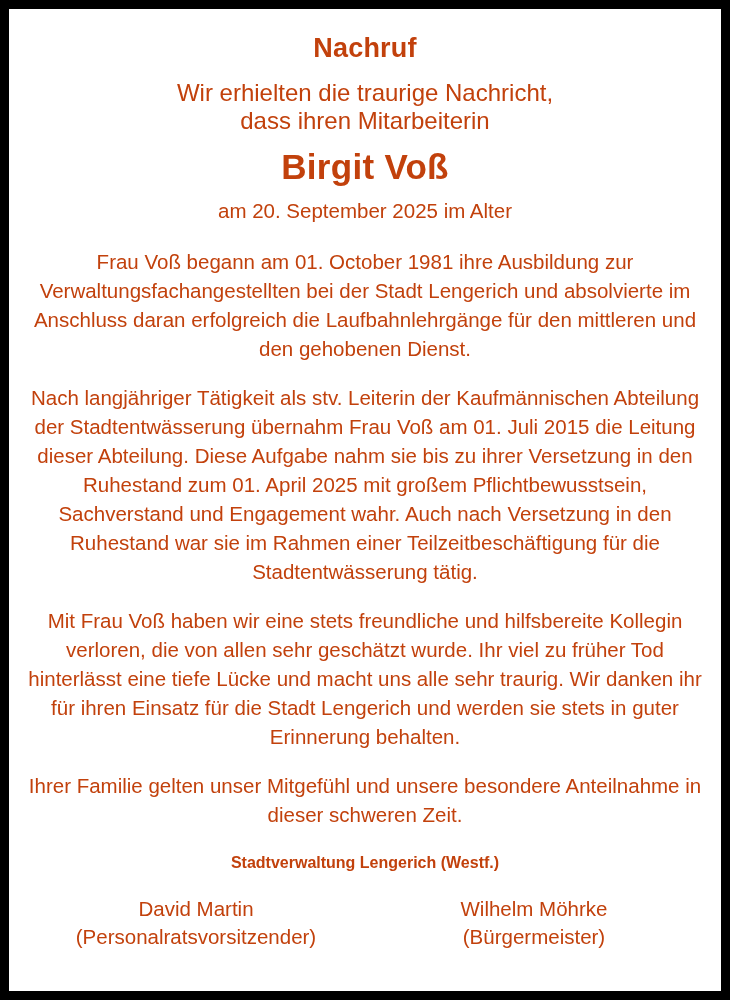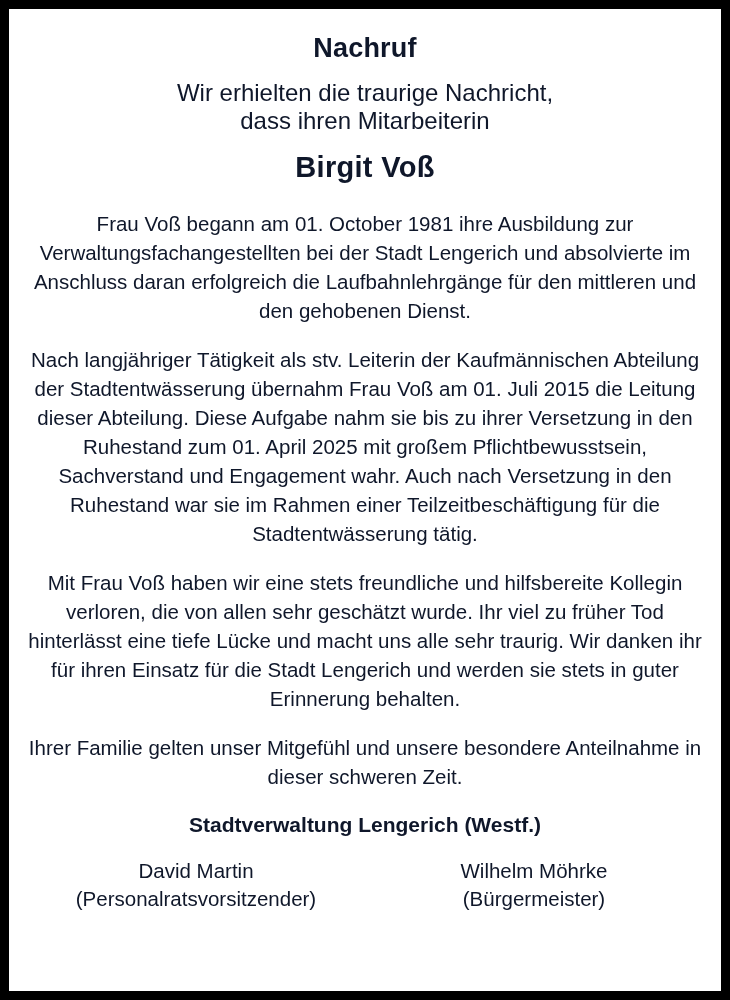--- a/index.html
+++ b/index.html
@@ -14,58 +14,58 @@
   }
   .notice {
     position: absolute;
     left: 9px;
     top: 9px;
     width: 712px;
     height: 982px;
     background: #ffffff;
     box-sizing: border-box;
     padding: 18px 18px 10px 18px;
-    color: #0f172a;
+    color: #c2410c;
     text-align: center;
   }
   .title {
     font-size: 27px;
     font-weight: bold;
     line-height: 34px;
     margin: 4px 0 14px 0;
     letter-spacing: 0.2px;
   }
   .lead {
     font-size: 24px;
     line-height: 28px;
     margin: 0 0 10px 0;
   }
   .name {
-    font-size: 29px;
+    font-size: 35px;
     font-weight: bold;
     line-height: 40px;
     margin: 12px 0 10px 0;
     letter-spacing: 0.3px;
   }
   .agelines {
     font-size: 20.5px;
     line-height: 28px;
     margin: 0 0 22px 0;
   }
   .para {
     font-size: 20.5px;
     line-height: 29px;
     margin: 0 0 20px 0;
   }
   .para.wide {
     margin-left: -4px;
     margin-right: -4px;
   }
   .org {
-    font-size: 21px;
+    font-size: 16px;
     font-weight: bold;
     line-height: 28px;
     margin: 16px 0 18px 0;
   }
   .signers {
     display: flex;
     justify-content: space-around;
     align-items: flex-start;
     margin-top: 6px;
   }
@@ -89,20 +89,21 @@
   <div class="title">Nachruf</div>
 
   <div class="lead">
     <div>Wir erhielten die traurige Nachricht,</div>
     <div>dass ihren Mitarbeiterin</div>
   </div>
 
   <div class="name">Birgit Voß</div>
 
   <div class="agelines">
+    <div>am 20. September 2025 im Alter</div>
   </div>
 
   <div class="para">Frau Voß begann am 01. October 1981 ihre Ausbildung zur Verwaltungsfachangestellten bei der Stadt Lengerich und absolvierte im Anschluss daran erfolgreich die Laufbahnlehrgänge für den mittleren und den gehobenen Dienst.</div>
   <div class="para wide">Nach langjähriger Tätigkeit als stv. Leiterin der Kaufmännischen Abteilung der Stadtentwässerung übernahm Frau Voß am 01. Juli 2015 die Leitung dieser Abteilung. Diese Aufgabe nahm sie bis zu ihrer Versetzung in den Ruhestand zum 01. April 2025 mit großem Pflichtbewusstsein, Sachverstand und Engagement wahr. Auch nach Versetzung in den Ruhestand war sie im Rahmen einer Teilzeitbeschäftigung für die Stadtentwässerung tätig.</div>
   <div class="para wide">Mit Frau Voß haben wir eine stets freundliche und hilfsbereite Kollegin verloren, die von allen sehr geschätzt wurde. Ihr viel zu früher Tod hinterlässt eine tiefe Lücke und macht uns alle sehr traurig. Wir danken ihr für ihren Einsatz für die Stadt Lengerich und werden sie stets in guter Erinnerung behalten.</div>
   <div class="para">Ihrer Familie gelten unser Mitgefühl und unsere besondere Anteilnahme in dieser schweren Zeit.</div>
 
   <div class="org">Stadtverwaltung Lengerich (Westf.)</div>
 
   <div class="signers">

